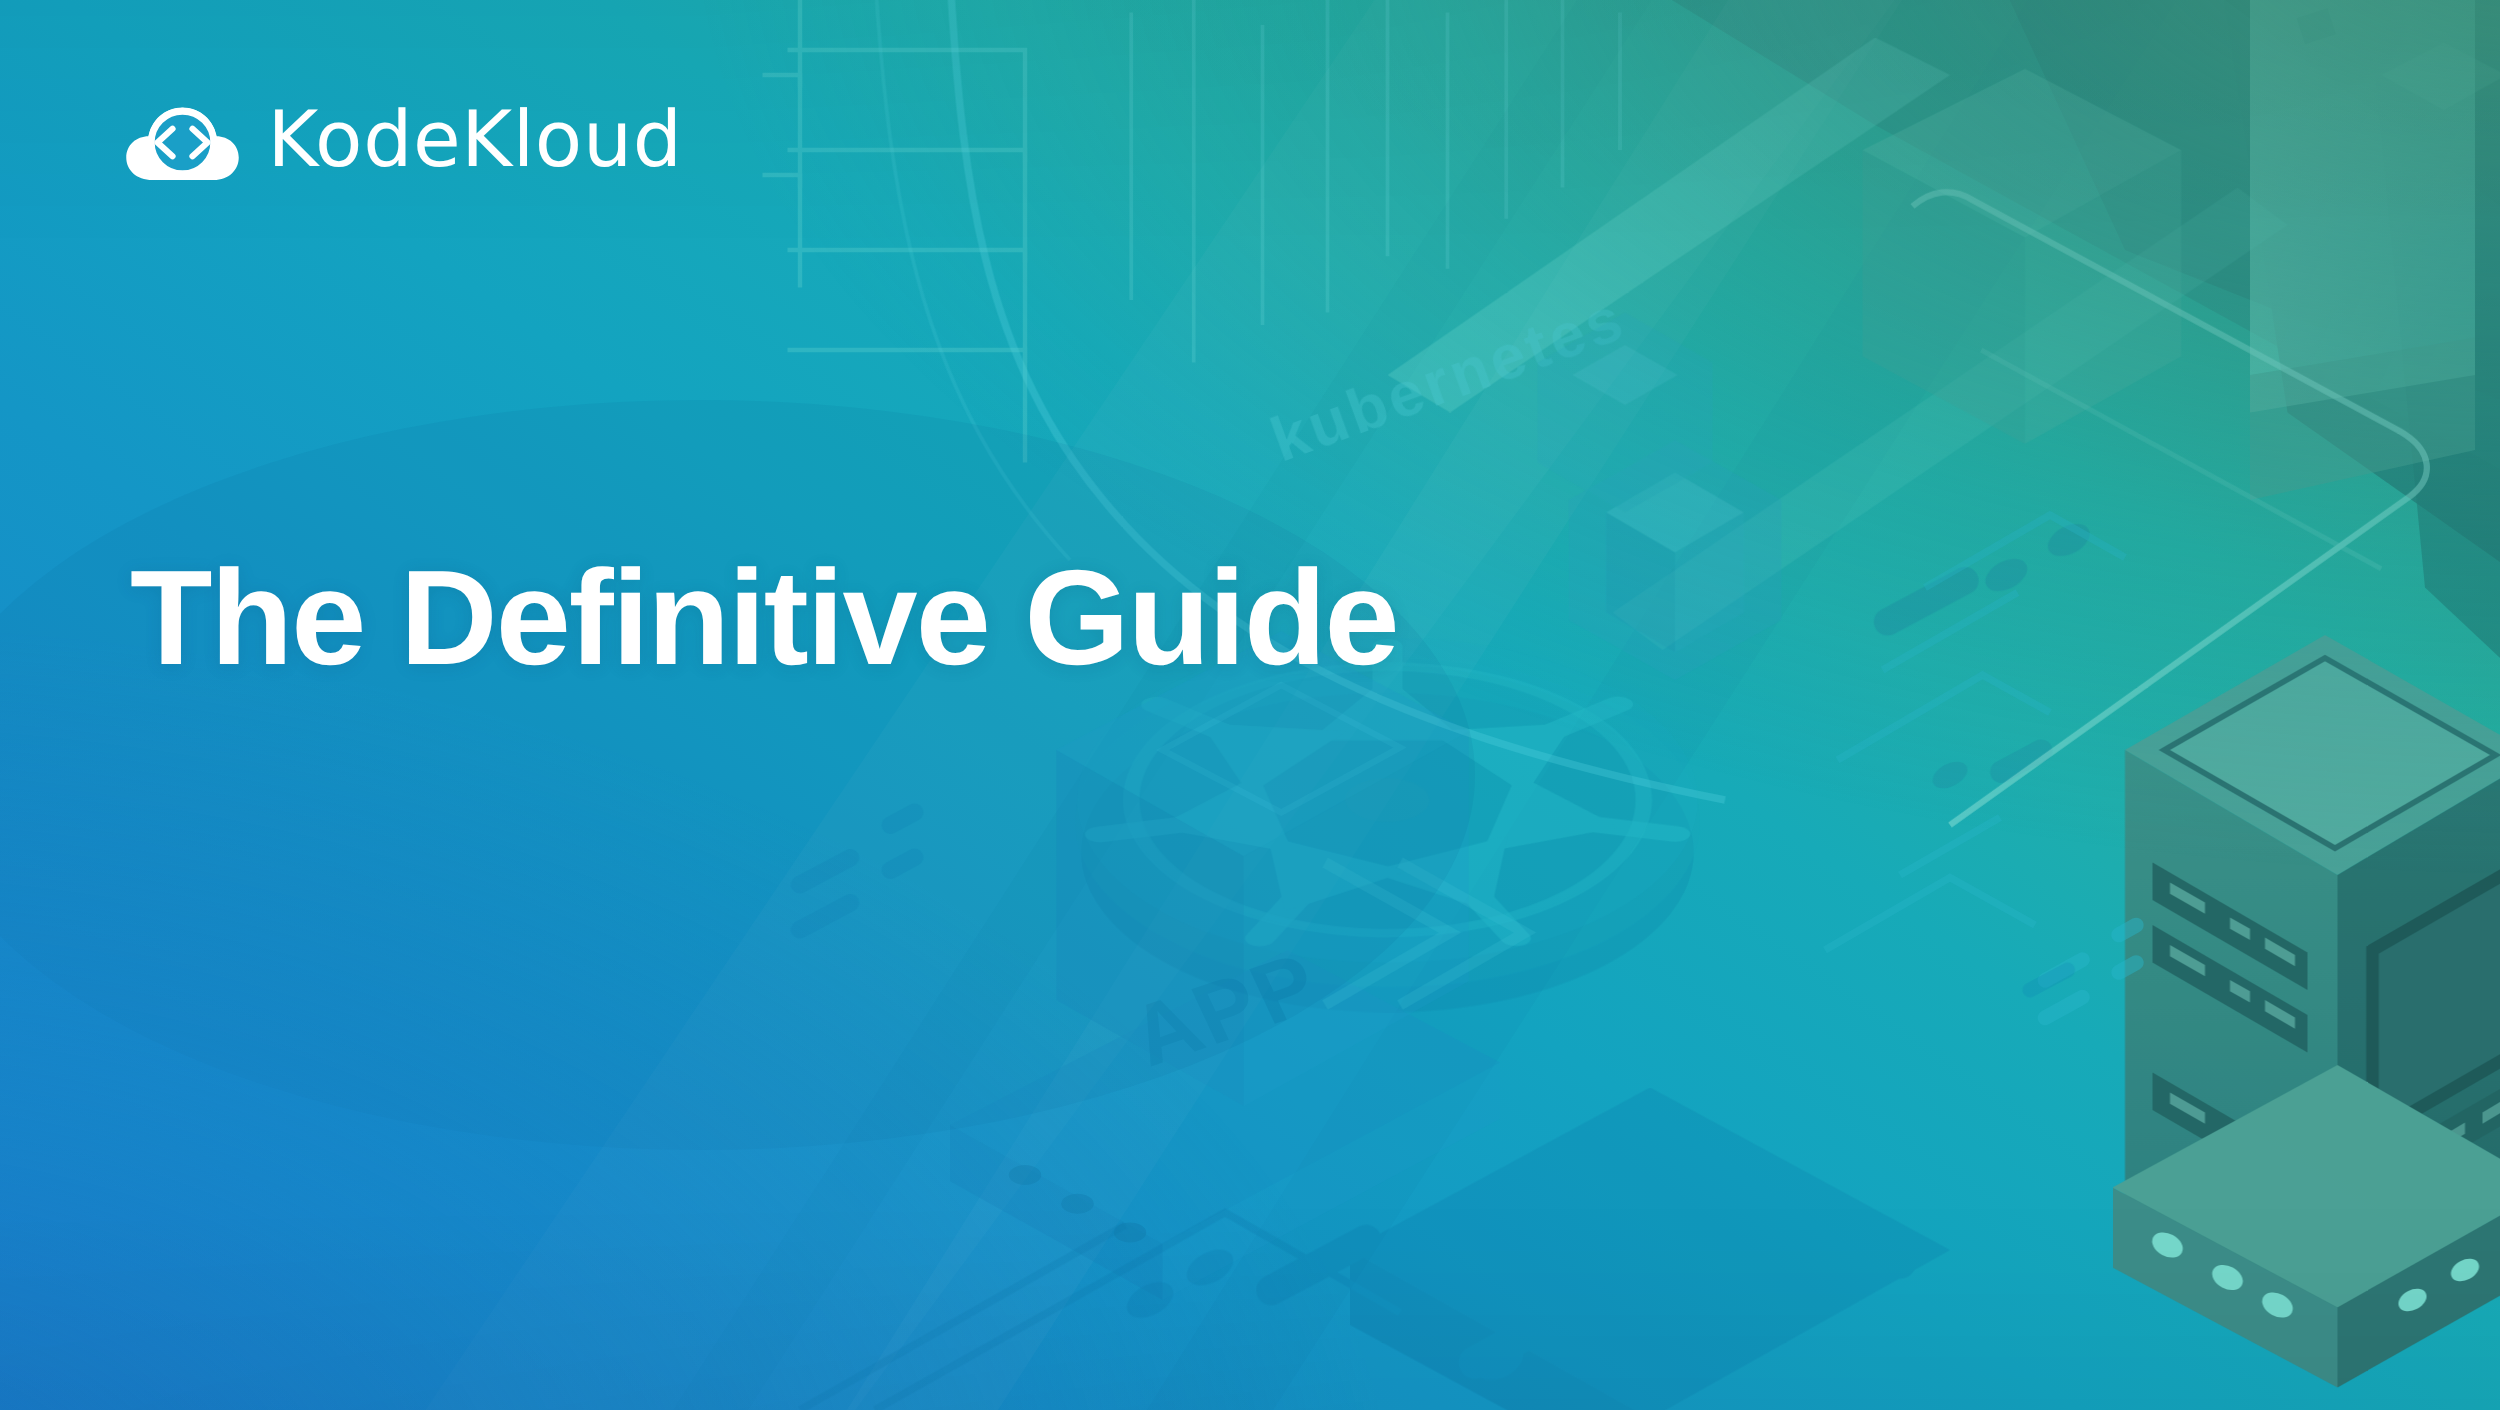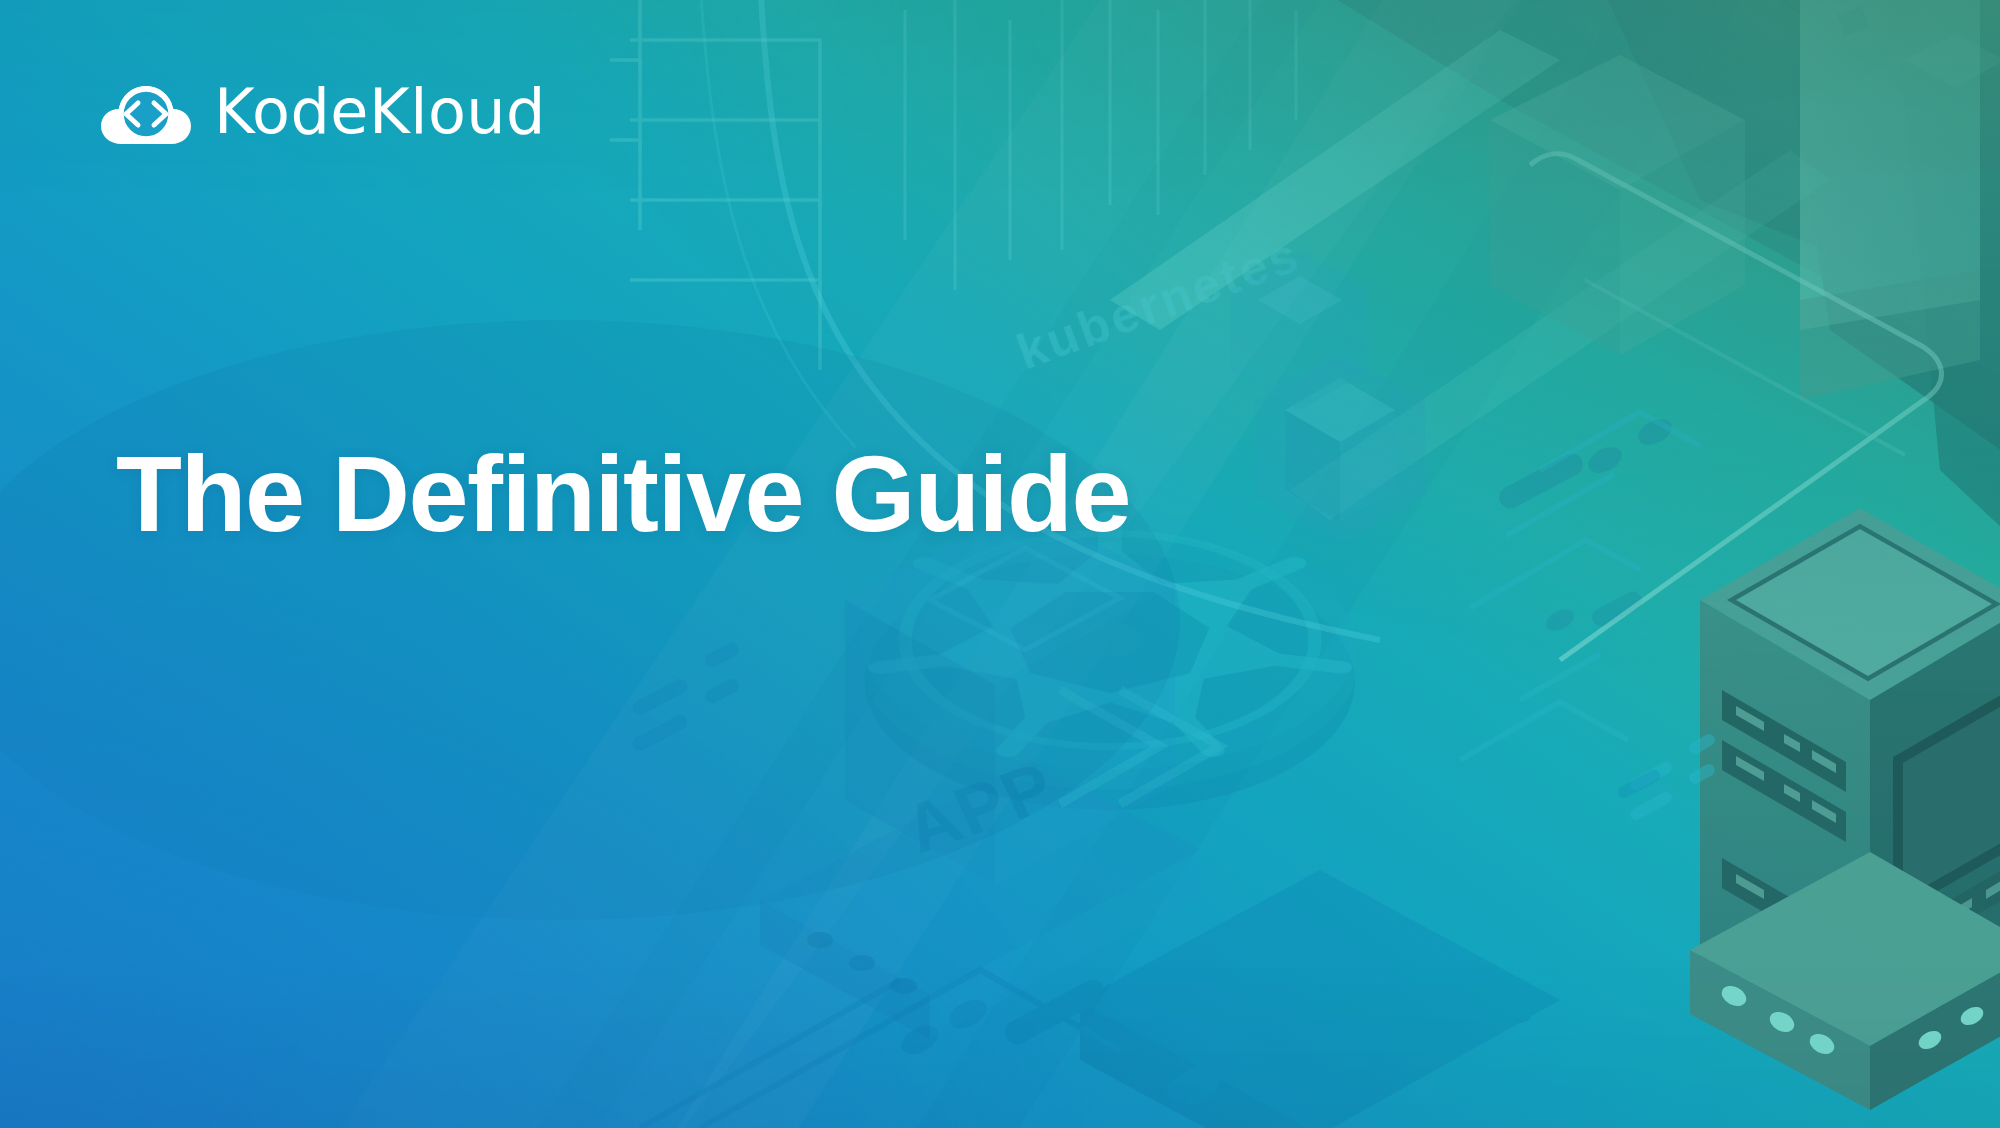--- a/index.html
+++ b/index.html
@@ -84,21 +84,21 @@
     letter-spacing:0.5px;
     line-height:1;
     font-family:"DejaVu Sans", sans-serif;
     white-space:nowrap;
     transform:translateY(-2px);
   }
 
   
   .title-block {
     position:absolute;
-    left:116px;
+    left:104px;
     top:430px;
     z-index:20;
     max-width:1250px;
   }
   .title-line {
     color:#ffffff;
     font-family:"Liberation Sans", sans-serif;
     font-size:108px;
     font-weight:700;
     line-height:1.18;

